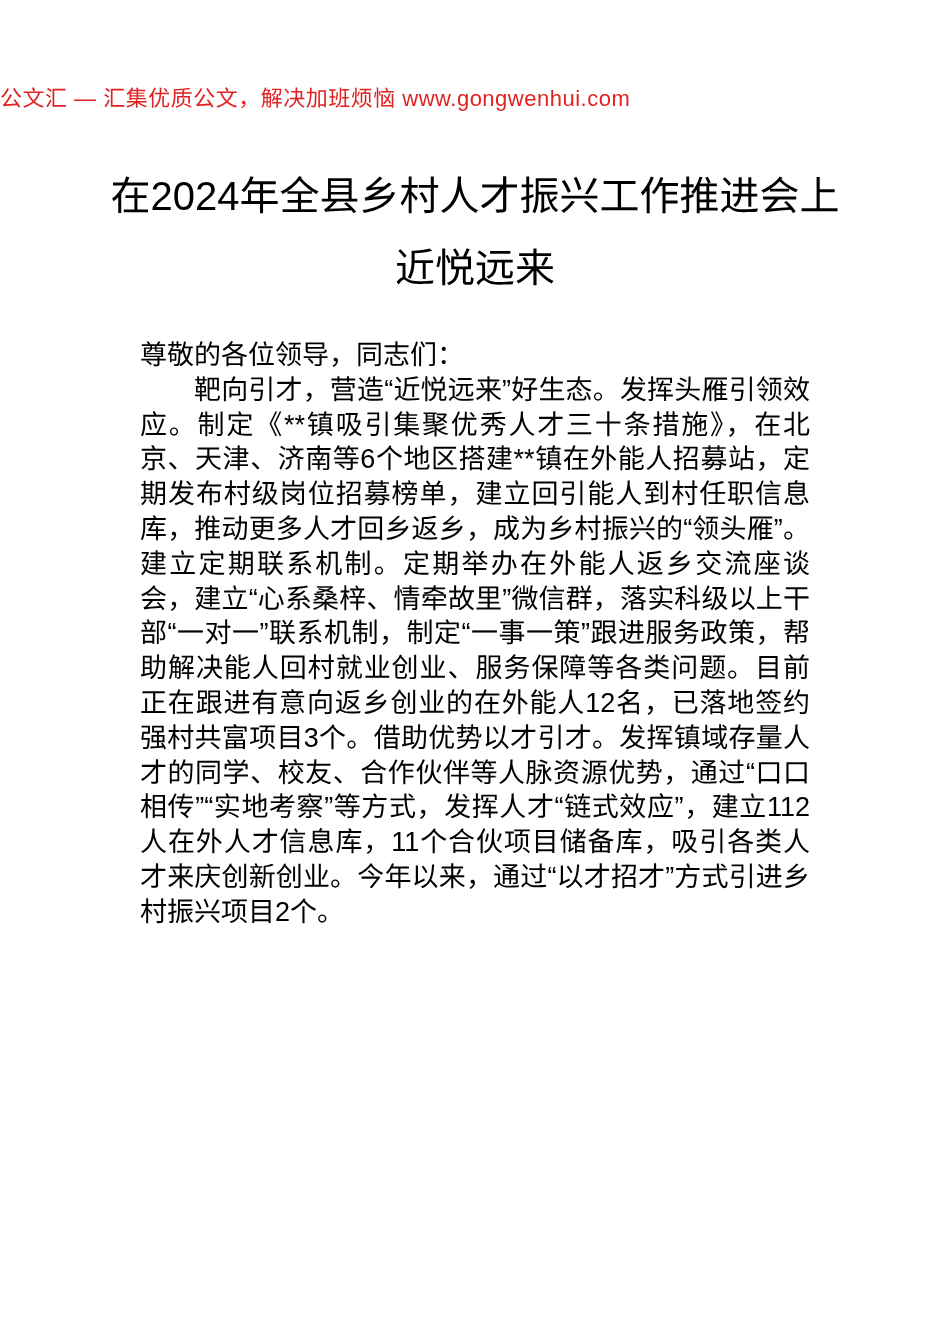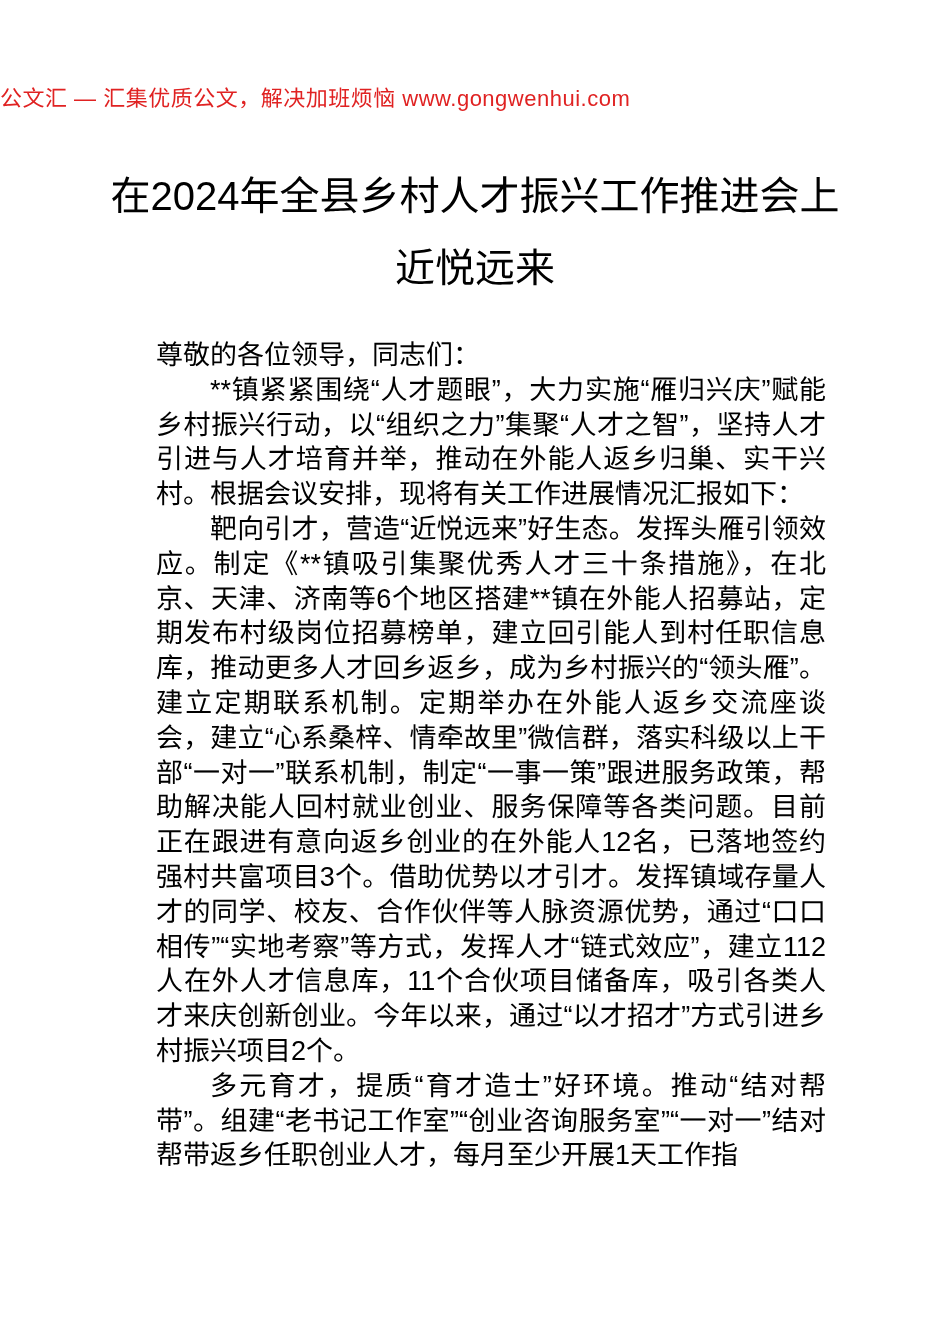--- a/index.html
+++ b/index.html
@@ -39,21 +39,21 @@
     font-weight: 400;
     color: #000000;
   }
   .doc-title .title-line {
     display: block;
     white-space: nowrap;
   }
   .doc-body {
     position: absolute;
     top: 338px;
-    left: 156px;
+    left: 140px;
     width: 670px;
     font-size: 27px;
     line-height: 34.8px;
     text-align: justify;
     color: #000000;
   }
   .para {
     margin: 0;
     padding: 0;
   }
@@ -68,18 +68,16 @@
 
   <div class="site-banner">公文汇 — 汇集优质公文，解决加班烦恼 www.gongwenhui.com</div>
 
   <div class="doc-title">
     <span class="title-line">在2024年全县乡村人才振兴工作推进会上</span>
     <span class="title-line">近悦远来</span>
   </div>
 
   <div class="doc-body">
     <p class="para">尊敬的各位领导，同志们：</p>
-    <p class="para indent">**镇紧紧围绕“人才题眼”，大力实施“雁归兴庆”赋能乡村振兴行动，以“组织之力”集聚“人才之智”，坚持人才引进与人才培育并举，推动在外能人返乡归巢、实干兴村。根据会议安排，现将有关工作进展情况汇报如下：</p>
     <p class="para indent">靶向引才，营造“近悦远来”好生态。发挥头雁引领效应。制定《**镇吸引集聚优秀人才三十条措施》，在北京、天津、济南等6个地区搭建**镇在外能人招募站，定期发布村级岗位招募榜单，建立回引能人到村任职信息库，推动更多人才回乡返乡，成为乡村振兴的“领头雁”。建立定期联系机制。定期举办在外能人返乡交流座谈会，建立“心系桑梓、情牵故里”微信群，落实科级以上干部“一对一”联系机制，制定“一事一策”跟进服务政策，帮助解决能人回村就业创业、服务保障等各类问题。目前正在跟进有意向返乡创业的在外能人12名，已落地签约强村共富项目3个。借助优势以才引才。发挥镇域存量人才的同学、校友、合作伙伴等人脉资源优势，通过“口口相传”“实地考察”等方式，发挥人才“链式效应”，建立112人在外人才信息库，11个合伙项目储备库，吸引各类人才来庆创新创业。今年以来，通过“以才招才”方式引进乡村振兴项目2个。</p>
-    <p class="para indent">多元育才，提质“育才造士”好环境。推动“结对帮带”。组建“老书记工作室”“创业咨询服务室”“一对一”结对帮带返乡任职创业人才，每月至少开展1天工作指</p>
   </div>
 
 </div>
 
 </body></html>

